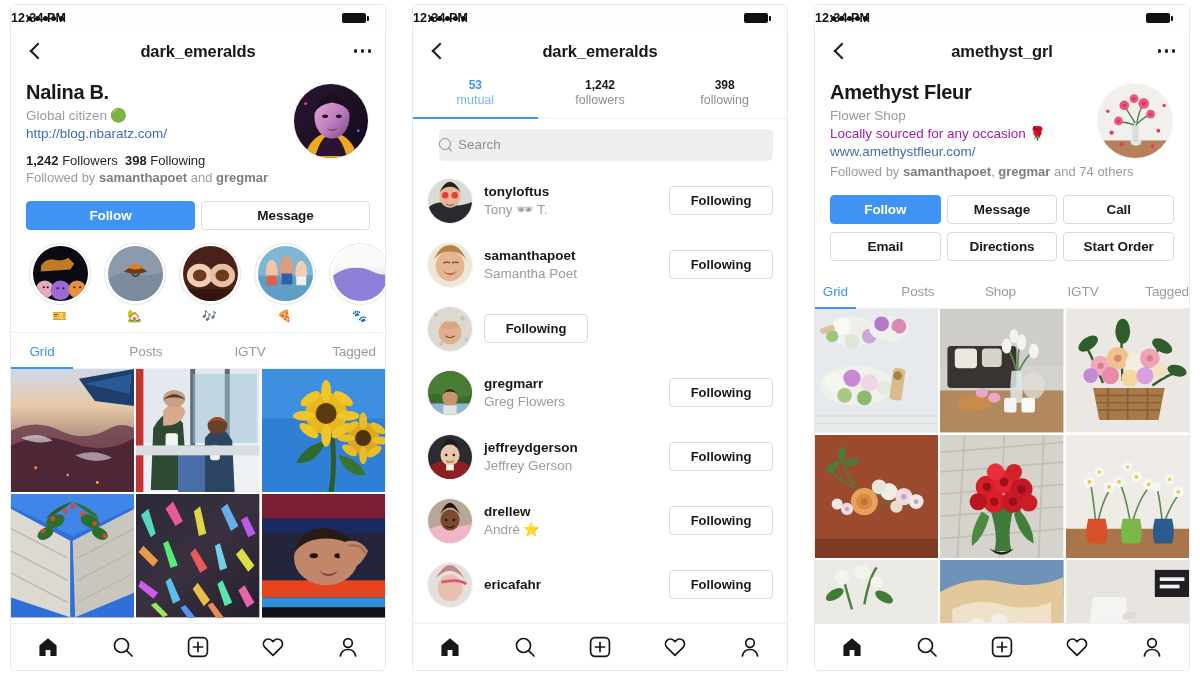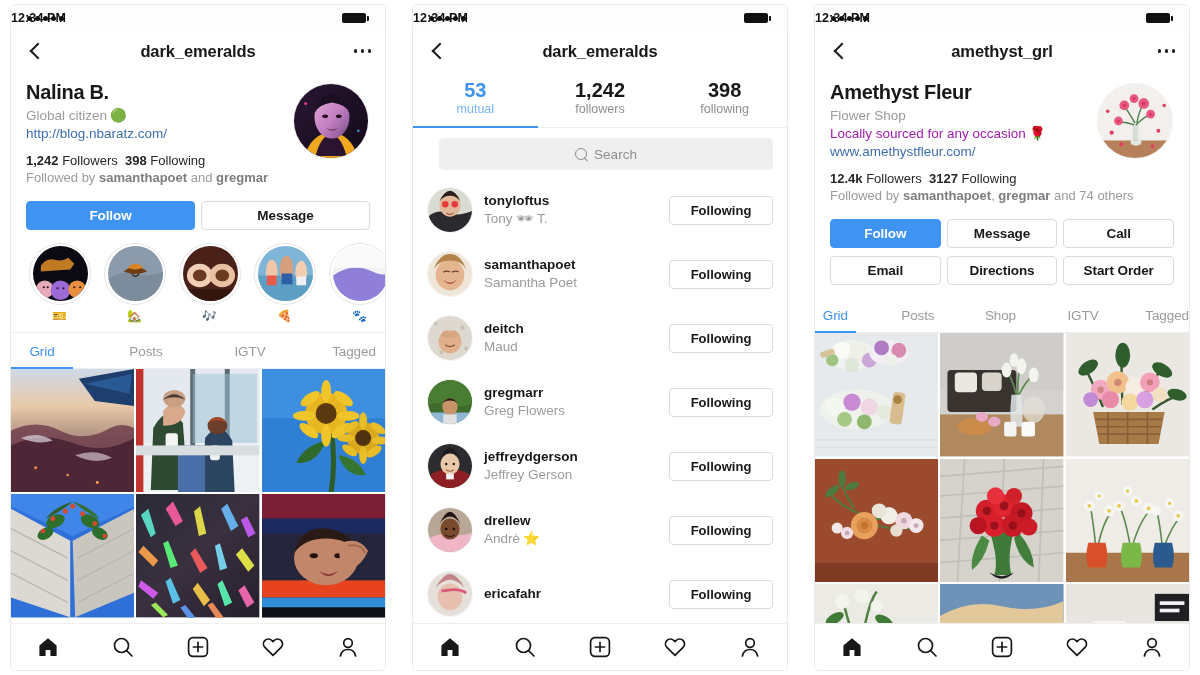--- a/index.html
+++ b/index.html
@@ -132,31 +132,31 @@
   
   .grid { display: grid; grid-template-columns: repeat(3, 1fr); gap: 2px; background: #fff; }
   .cell { position: relative; width: 100%; padding-top: 100%; overflow: hidden; }
   .cell svg { position: absolute; inset: 0; width: 100%; height: 100%; }
 
   
   .counts-tabs { display: flex; border-bottom: 1px solid #efeff0; background: #fff; }
   .ct {
     flex: 1 1 0; text-align: center; padding: 8px 0 10px 0; position: relative;
   }
-  .ct-num { font-size: 20px; font-weight: bold; color: #17181a; line-height: 1.15; }
+  .ct-num { font-size: 12px; font-weight: bold; color: #17181a; line-height: 1.15; }
   .ct-lab { font-size: 12.5px; color: #8e8e93; line-height: 1.2; }
   .ct.active .ct-num { color: #3f93f2; }
   .ct.active .ct-lab { color: #7ab4ef; }
   .ct.active::after {
     content: ""; position: absolute; left: 0; right: 0; bottom: -1px; height: 2px; background: #3f93f2;
   }
   .searchwrap { padding: 10px 14px 8px 14px; background: #fff; }
   .searchbox {
     height: 32px; border-radius: 5px; background: #efeff0;
-    display: flex; align-items: center; justify-content: center; gap: 6px; margin-left: 12px;
+    display: flex; align-items: center; gap: 6px; margin-left: 12px;
   }
   .searchbox .mag { width: 13px; height: 13px; position: relative; display: block; }
   .searchbox .mag::before {
     content: ""; position: absolute; left: 0; top: 0; width: 10px; height: 10px;
     border: 1.4px solid #8e8e93; border-radius: 50%;
   }
   .searchbox .mag::after {
     content: ""; position: absolute; left: 9px; top: 9px; width: 5px; height: 1.4px;
     background: #8e8e93; transform: rotate(45deg); transform-origin: left center;
   }
@@ -639,24 +639,20 @@
                   <circle cx="8" cy="8" r="2"></circle>
                   <circle cx="36" cy="12" r="2.4"></circle>
                   <circle cx="14" cy="38" r="2"></circle>
                   <circle cx="40" cy="34" r="2"></circle>
                 </g>
                 <ellipse cx="23" cy="27" rx="12" ry="12" fill="#e0b08c"></ellipse>
                 <path d="M13 20 q6-9 10-1 q4-8 10 1 q-10 6-20 0z" fill="#d9a57f"></path>
                 <path d="M18 30 q5 4 10 0" stroke="#8a5438" stroke-width="1.3" fill="none"></path>
               </svg>
             </div>
-          <div class="u-txt">
-            <div class="u-name">deitch</div>
-            <div class="u-full">Maud</div>
-          </div>
           <div class="u-btn">Following</div>
         </div>
 
         <div class="urow">
           <div class="u-av">
               <svg viewBox="0 0 46 46" preserveAspectRatio="xMidYMid slice">
                 <rect width="46" height="46" fill="#3f6b2e"></rect>
                 <path d="M0 0 h46 v24 q-12 6-24 2 Q10 22 0 26z" fill="#4a7d34"></path>
                 <rect y="34" width="46" height="12" fill="#8fb8d8"></rect>
                 <ellipse cx="23" cy="28" rx="8" ry="9" fill="#c8946a"></ellipse>
@@ -786,26 +782,20 @@
           <i></i>
         </div>
     </div>
 
     <div class="body">
       <div class="profile">
         <div class="p-name">Amethyst Fleur</div>
         <div class="p-cat">Flower Shop</div>
         <div class="p-bio">Locally sourced for any occasion 🌹</div>
         <div class="p-link">www.amethystfleur.com/</div>
-        <div class="p-counts">
-          <b>12.4k</b>
-          <span>Followers</span>&nbsp;
-          <b>3127</b>
-          <span>Following</span>
-        </div>
         <div class="p-followed"><span>Followed by </span><b>samanthapoet</b><span>, </span><b>gregmar</b><span> and 74 others</span></div>
 
         <div class="p-avatar">
           <svg viewBox="0 0 76 76" preserveAspectRatio="xMidYMid slice" aria-hidden="true">
             <rect width="76" height="76" fill="#f2efec"></rect>
             <rect y="58" width="76" height="18" fill="#b5805a"></rect>
             <path d="M36 38 q-1 16 0 20 h5 q1-4 0-20z" fill="#cfd9d2" opacity=".8"></path>
             <path d="M33 56 q5 5 12 0 l-1 6 q-5 3-10 0z" fill="#dfe6e2"></path>
             <g stroke="#4a7a46" stroke-width="1.4" fill="none">
               <path d="M38 40 q-6-10-10-16"></path>

